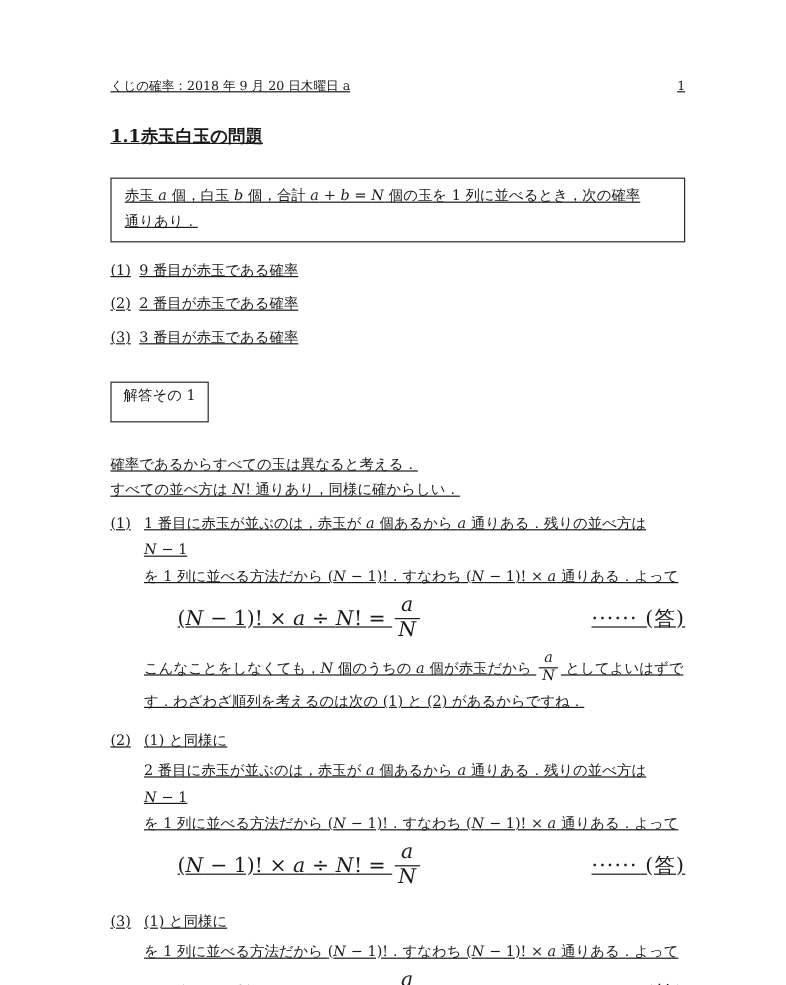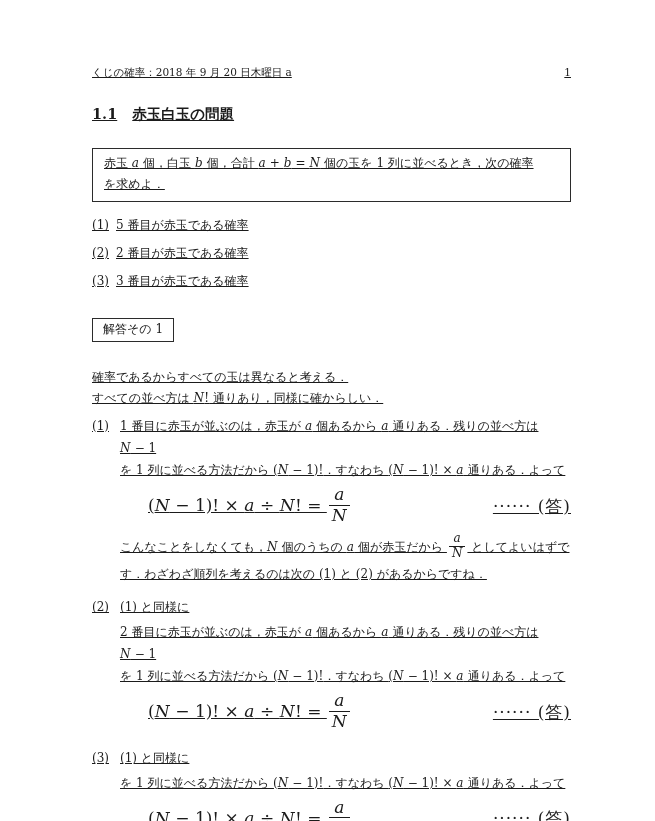--- a/index.html
+++ b/index.html
@@ -10,31 +10,31 @@
     padding:66px 84px 30px 92px;
     font-family:"DejaVu Serif","Liberation Serif",serif;
     font-size:12px; color:#1b1b1b; line-height:1.75;text-decoration:underline;
   }
   .header {
     display:flex; justify-content:space-between; align-items:flex-start;
     font-size:10.5px; line-height:1.2; margin-bottom:26px;
   }
   .section-heading {
     font-size:14.5px; font-weight:bold; line-height:1.25;
-    display:flex; gap:15px; margin-bottom:13px;
+    display:flex; margin-bottom:13px;
   }
   .problem-box {
     border:1px solid #2b2b2b; padding:4px 11px 6px 11px;
     line-height:1.78; margin-bottom:15px;margin-top:25px;
   }
   .q-list { margin-top:14px; }
   .q-item { display:flex; gap:7px; line-height:1.4; margin-bottom:11px; }
   .answer-box {
     display:inline-block; border:1px solid #2b2b2b;
-    padding:2px 10px 3px 10px; line-height:1.4; margin-top:17px;
+    padding:2px 10px 13px 10px; line-height:1.4; margin-top:17px;
   }
   .intro { margin-top:25px; line-height:1.75; }
   .sol { display:flex; gap:6px; margin-top:6px; }
   .sol-label { flex:0 0 22px; line-height:1.85; }
   .sol-body { flex:1; line-height:1.85; }
   .sol-lines { margin-top:2px; }
   .eq-row {
     display:flex; justify-content:space-between; align-items:center;
     padding-left:28px; margin:5px 0 7px 0; font-size:17px;
   }
@@ -60,27 +60,27 @@
     <span>1</span>
   </div>
 
   <div class="section-heading">
     <span>1.1</span>
     <span>赤玉白玉の問題</span>
   </div>
 
   <div class="problem-box">
     <div class="line">赤玉 <span class="math"><i>a</i></span> 個，白玉 <span class="math"><i>b</i></span> 個，合計 <span class="math"><i>a</i> + <i>b</i> = <i>N</i></span> 個の玉を 1 列に並べるとき，次の確率</div>
-    <div class="line">を求めよ．</div>
+    <div class="line">通りあり．</div>
   </div>
 
   <div class="q-list">
     <div class="q-item">
       <span class="q-label">(1)</span>
-      <span class="q-text">5 番目が赤玉である確率</span>
+      <span class="q-text">9 番目が赤玉である確率</span>
     </div>
     <div class="q-item">
       <span class="q-label">(2)</span>
       <span class="q-text">2 番目が赤玉である確率</span>
     </div>
     <div class="q-item">
       <span class="q-label">(3)</span>
       <span class="q-text">3 番目が赤玉である確率</span>
     </div>
   </div>

